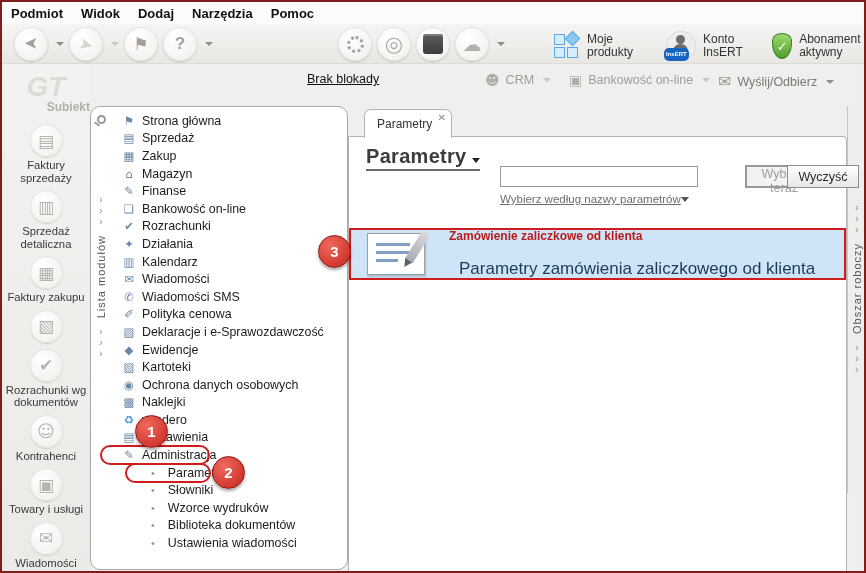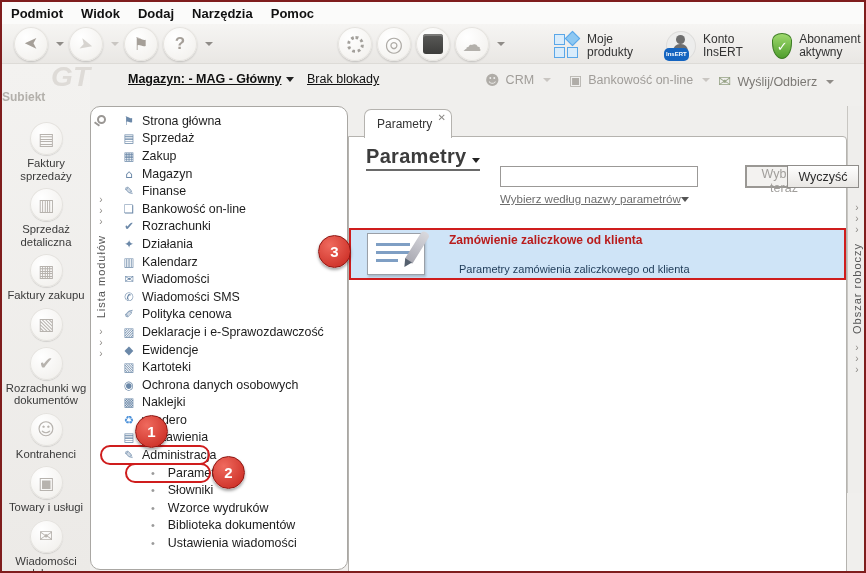--- a/index.html
+++ b/index.html
@@ -59,22 +59,22 @@
   .info-link { position:absolute; font-size:12.5px; color:#111; font-weight:600;
                text-decoration:underline; display:flex; align-items:center; gap:5px; }
   .bcaret { width:0; height:0; border-left:4px solid transparent; border-right:4px solid transparent;
             border-top:5px solid #222; }
   .gray-tool { position:absolute; display:flex; align-items:center; gap:6px; font-size:12.5px; color:#a09d99; }
   .gray-tool .ico { font-size:14px; color:#b0ada8; }
 
   
   #sidebar { position:absolute; left:0; top:62px; width:88px; height:509px;
              background:linear-gradient(#f3f2f0,#eceae7); }
-  #watermark { font-size:28px; font-weight:bold; font-style:italic; color:#dedbd7; text-align:right; line-height:26px; }
-  #appname { text-align:left; font-size:12px; font-weight:bold; color:#b3b0ab; margin-bottom:18px; }
+  #watermark { font-size:28px; font-weight:bold; font-style:italic; color:#dedbd7; text-align:center; line-height:26px;margin-top:10px; }
+  #appname { text-align:right; font-size:12px; font-weight:bold; color:#b3b0ab; margin-bottom:10px; }
   .side-item { display:flex; flex-direction:column; align-items:center; margin-bottom:6px; cursor:pointer; }
   .side-icon { width:33px; height:33px; border-radius:50%;
                background:radial-gradient(circle at 35% 30%, #ffffff, #efede9);
                box-shadow:0 1px 1px rgba(0,0,0,.12), inset 0 0 0 1px #e4e2de;
                display:flex; align-items:center; justify-content:center;
                color:#b7b3ae; font-size:17px; }
   .side-label { font-size:11.3px; color:#3a3a3a; text-align:center; line-height:12.5px; margin-top:2px; }
 
   
   #tree-panel { position:absolute; left:88px; top:104px; width:258px; height:464px;
@@ -124,21 +124,21 @@
   .doc-icon .l1 { top:9px; } .doc-icon .l2 { top:17px; } .doc-icon .l3 { top:25px; width:22px; }
   .doc-icon .pen { position:absolute; right:2px; top:-4px; width:9px; height:34px;
                    background:linear-gradient(#d9d9de,#a9a9b2); border-radius:4px 4px 1px 1px;
                    transform:rotate(32deg); }
   .doc-icon .pen::after { content:""; position:absolute; left:0; bottom:-7px; width:0; height:0;
                    border-left:4.5px solid transparent; border-right:4.5px solid transparent;
                    border-top:8px solid #55606e; }
   #result-text { margin-left:24px; }
   #result-title { font-size:12px; font-weight:bold; color:#b91c1c; }
   #result-sub { font-size:12.4px; color:#1c3document0; color:#1e3document; }
-  #result-sub { font-size:11px; color:#1e3a57; margin-left:10px; margin-top:16px; }
+  #result-sub { font-size:17px; color:#1e3a57; margin-left:10px; margin-top:16px; }
 
   
   #workspace { position:absolute; left:845px; top:104px; width:19px; height:387px;
                background:#efeeec; border-left:1px solid #c8c6c2;
                display:flex; flex-direction:column; align-items:center; }
 
   
   .badge { position:absolute; width:33px; height:33px; border-radius:50%;
            background:radial-gradient(circle at 35% 30%, #ef6a5e, #c6241c);
            border:1px solid #8e1511; box-shadow:0 2px 3px rgba(0,0,0,.35);
@@ -211,24 +211,20 @@
         <span style="width:45px;">Konto InsERT</span>
       </div>
       <div class="tb-label-btn">
         <span class="shield">✓</span>
         <span>Abonament aktywny</span>
       </div>
     </div>
   </div>
 
   <div id="infobar">
-    <span class="info-link" style="left:126px; top:8px;">
-      <span>Magazyn: - MAG - Główny</span>
-      <span class="bcaret"></span>
-    </span>
     <span class="info-link" style="left:305px; top:8px; font-weight:400;">
       <span>Brak blokady</span>
     </span>
     <span class="gray-tool" style="left:483px; top:8px;">
       <span class="ico">☻</span>
       <span>CRM</span>
       <span class="caret dim"></span>
     </span>
     <span class="gray-tool" style="left:567px; top:8px;">
       <span class="ico">▣</span>

